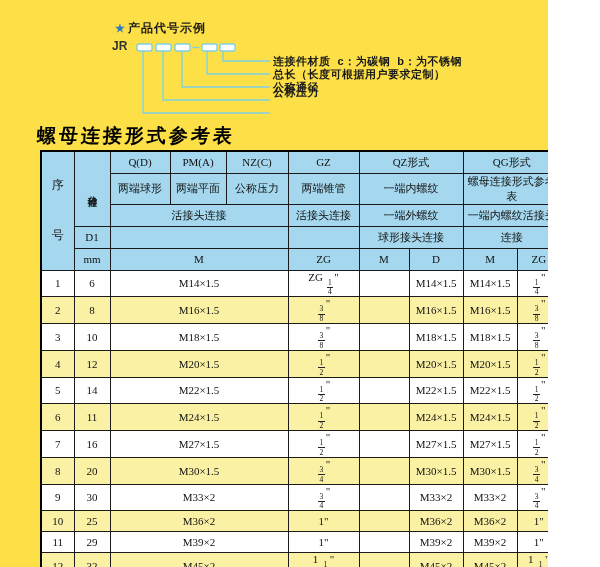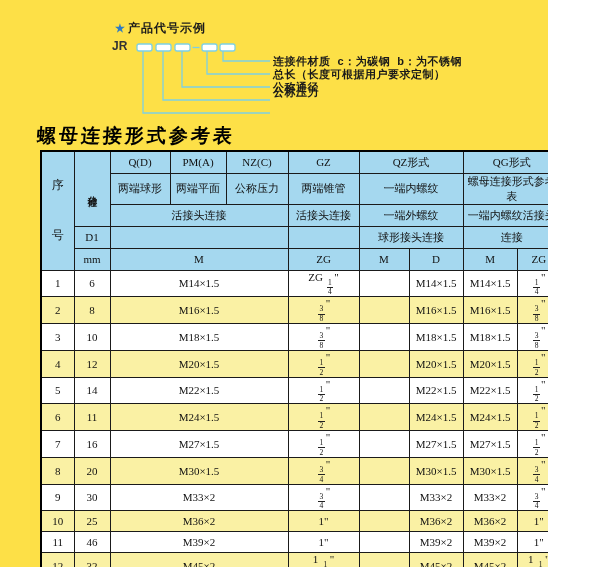--- a/index.html
+++ b/index.html
@@ -309,21 +309,21 @@
           <td>25</td>
           <td colspan="3">M36×2</td>
           <td>1"</td>
           <td></td>
           <td>M36×2</td>
           <td>M36×2</td>
           <td>1"</td>
         </tr>
         <tr>
           <td>11</td>
-          <td>46</td>
+          <td>29</td>
           <td colspan="3">M39×2</td>
           <td>1"</td>
           <td></td>
           <td>M39×2</td>
           <td>M39×2</td>
           <td>1"</td>
         </tr>
         <tr class="alt">
           <td>12</td>
           <td>32</td>

